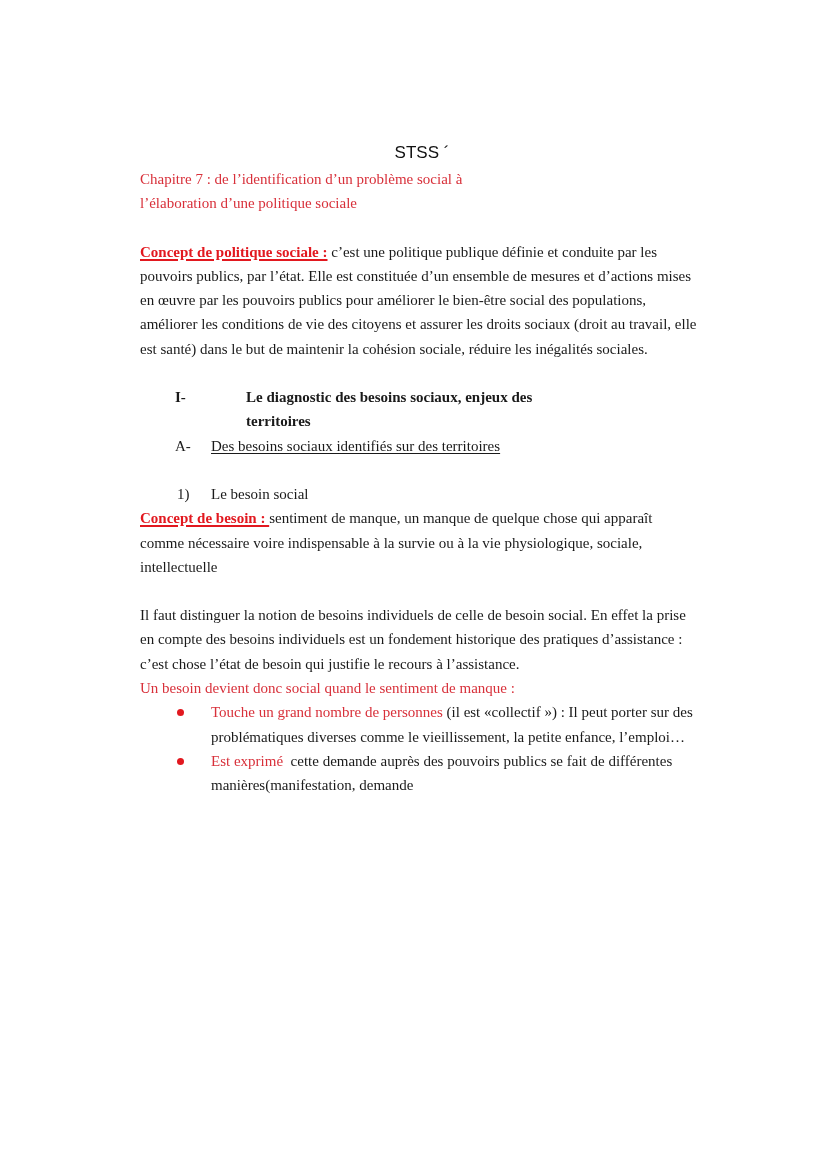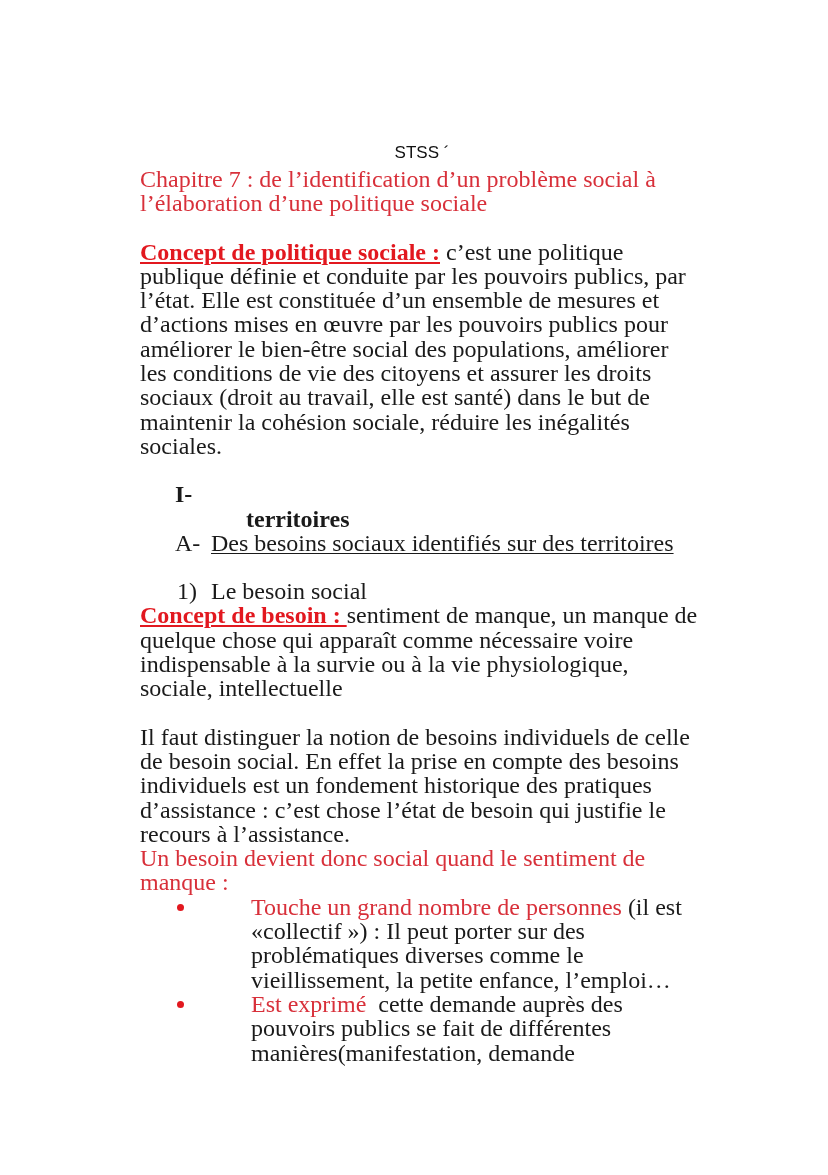--- a/index.html
+++ b/index.html
@@ -9,35 +9,35 @@
       font-family: "Liberation Serif", "DejaVu Serif", serif; color: #1a1a1a;
     }
     .header-title {
       position: absolute; top: 143px; left: 0; width: 828px; text-align: center;
       font-family: "Liberation Sans", "DejaVu Sans", sans-serif; font-size: 17px; color: #111;
       padding-left: 16px; box-sizing: border-box;
     }
     .header-title span { display: inline-block; margin-left: 0; transform: translateX(0); }
     .content {
       position: absolute; left: 140px; top: 167px; width: 560px;
-      font-size: 24px; line-height: 24.3px;
+      font-size: 15px; line-height: 24.3px;
     }
     .red { color: #d8303a; }
     .concept-label { color: #e2181f; font-weight: bold; text-decoration: underline; text-decoration-thickness: 1.5px; text-underline-offset: 2px; }
     p { margin: 0; }
     .gap { height: 24px; }
     .section-heading { display: flex; margin-left: 35px; font-weight: bold; }
     .section-heading .num { width: 71px; flex: 0 0 71px; }
     .sub-heading { display: flex; margin-left: 35px; }
     .sub-heading .num { width: 36px; flex: 0 0 36px; }
     .sub-heading .txt { text-decoration: underline; text-underline-offset: 2px; text-decoration-thickness: 1px; }
     .numbered { display: flex; margin-left: 37px; }
     .numbered .num { width: 34px; flex: 0 0 34px; }
     ul.bullets { list-style: none; margin: 0; padding: 0; }
-    ul.bullets li { display: flex; margin-left: 35px; gap: 40px; }
+    ul.bullets li { display: flex; margin-left: 35px; }
     ul.bullets li .dot {
       width: 36px; flex: 0 0 36px; position: relative;
     }
     ul.bullets li .dot::before {
       content: ""; position: absolute; left: 2px; top: 9px; width: 7px; height: 7px; border-radius: 50%; background: #e2181f;
     }
     ul.bullets li .body { flex: 1; }
   </style>
 </head>
 <body>
@@ -56,21 +56,21 @@
     <div class="gap"></div>
 
     <p><span class="concept-label">Concept de politique sociale :</span><span> c’est une politique publique définie et conduite par les pouvoirs publics, par l’état. Elle est constituée d’un ensemble de mesures et d’actions mises en œuvre par les pouvoirs publics pour améliorer le bien-être social des populations, améliorer les conditions de vie des citoyens et assurer les droits sociaux (droit au travail, elle est santé) dans le but de maintenir la cohésion sociale, réduire les inégalités sociales.</span></p>
 
 
     <div class="gap"></div>
 
     <div class="section-heading">
       <span class="num">I-</span>
       <span>
-        <br>
+        <span>Le diagnostic des besoins sociaux, enjeux des</span><br>
         <span>territoires</span>
       </span>
     </div>
 
     <div class="sub-heading">
       <span class="num">A-</span>
       <span class="txt">Des besoins sociaux identifiés sur des territoires</span>
     </div>
 
     <div class="gap"></div>

